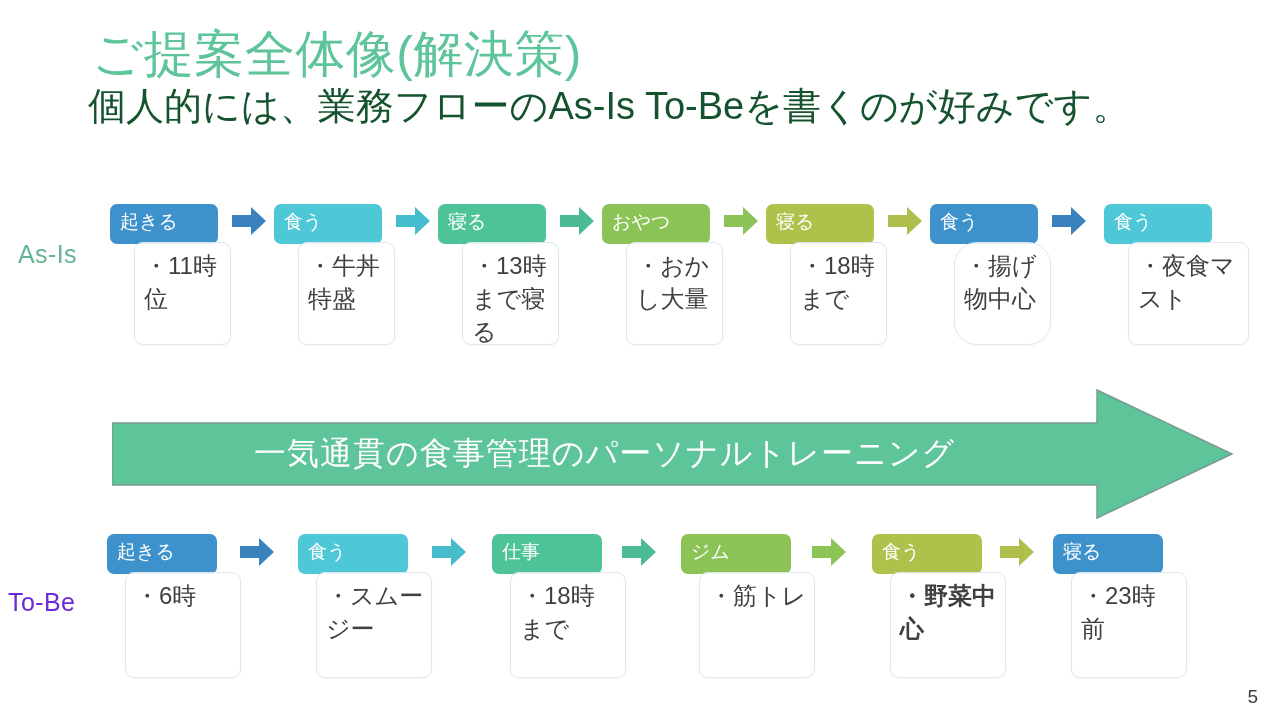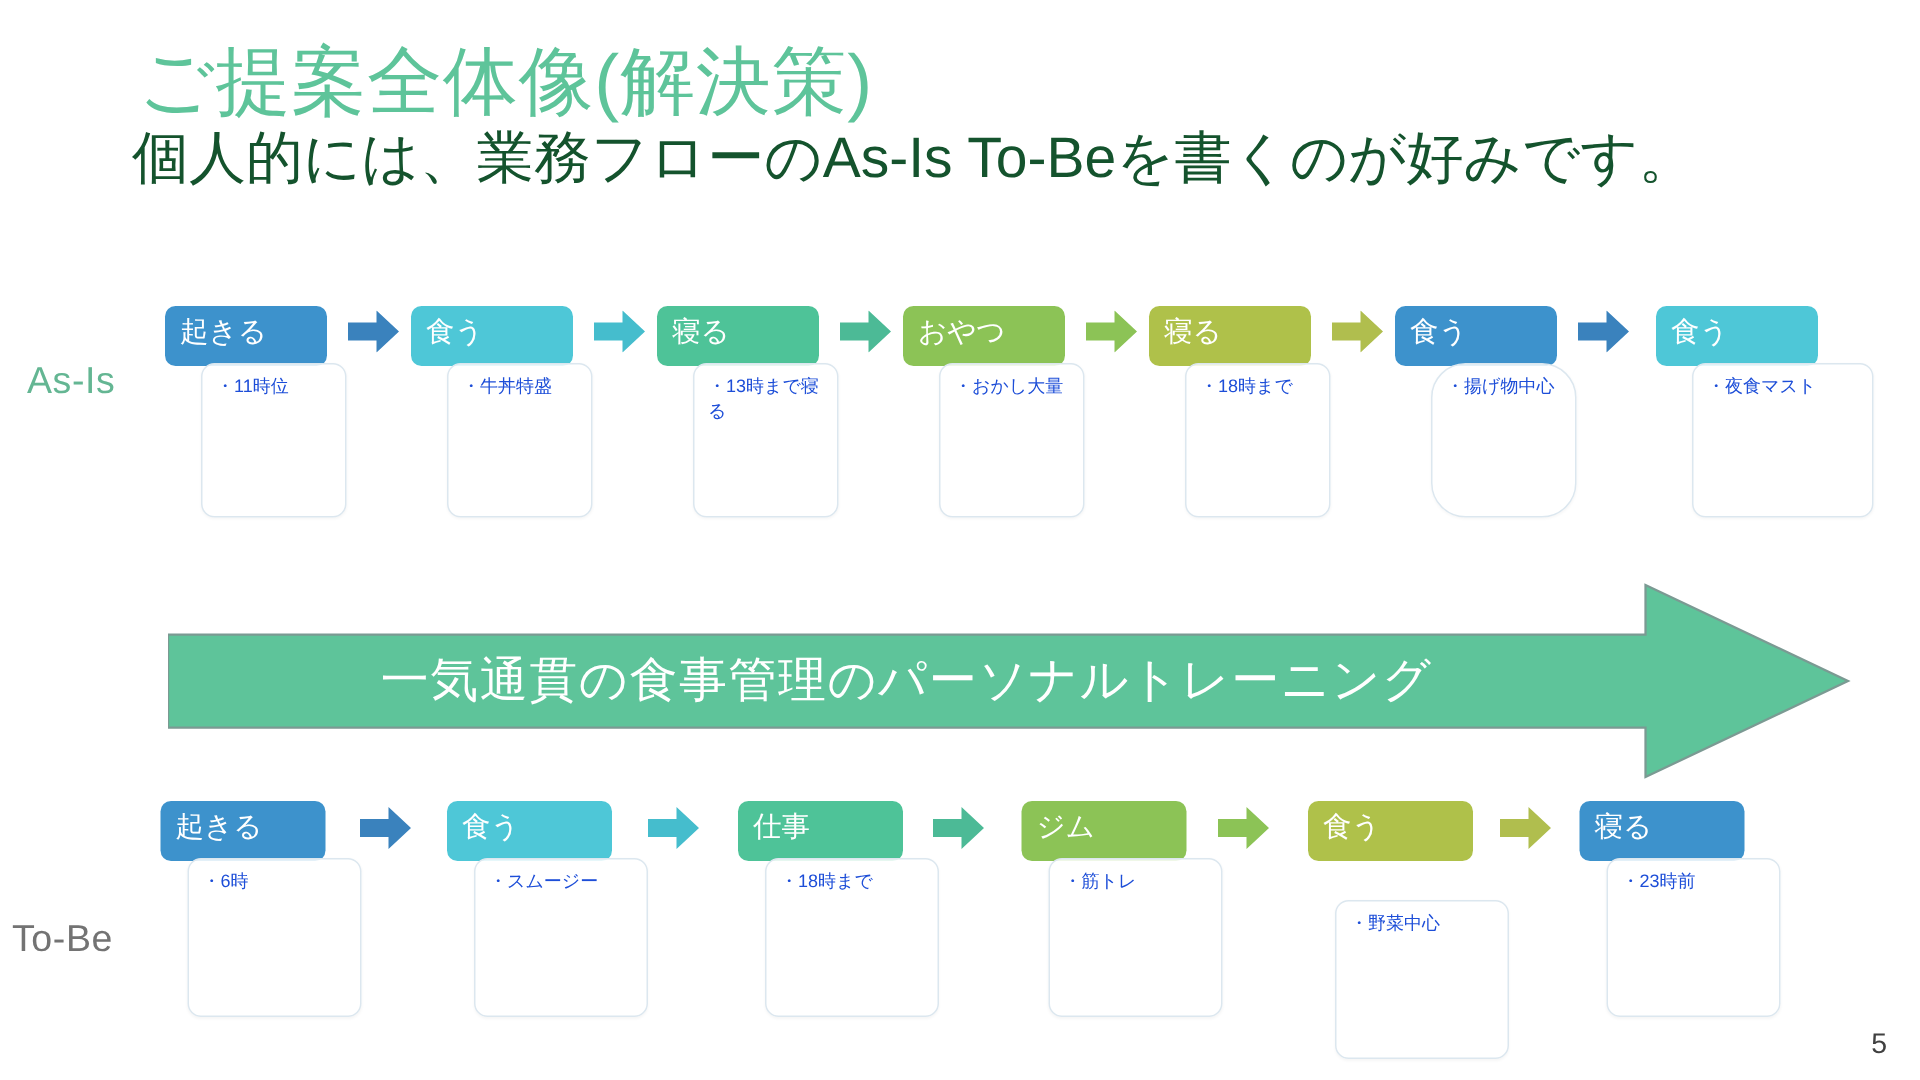--- a/index.html
+++ b/index.html
@@ -72,23 +72,23 @@
     overflow: hidden;
     white-space: nowrap;
   }
   .step-card {
     position: absolute;
     box-sizing: border-box;
     background: rgba(255,255,255,0.86);
     border: 1px solid #dce7ef;
     border-radius: 9px;
     box-shadow: 0 1px 2px rgba(0,0,0,0.04);
-    font-size: 12px;
+    font-size: 24px;
     line-height: 1.38;
-    color: #1d4ed8;
+    color: #404040;
     padding: 6px 7px 6px 9px;
     overflow: hidden;
   }
   .step-card .bullet-line {
     white-space: pre-wrap;
     word-break: break-all;
   }
 
   
   .step-arrow {
@@ -135,21 +135,21 @@
 
 <div id="slide" style="background: rgb(255, 255, 255);">
 
   <div class="title-block">
     <div class="title-main" style="color: rgb(94, 196, 154);">ご提案全体像(解決策)</div>
     <div class="title-sub" style="color: #14532d;">個人的には、業務フローのAs-Is To-Beを書くのが好みです。</div>
   </div>
 
   <div class="row-label as-is" style="color: rgb(100, 182, 147);">As-Is</div>
 
-  <div class="row-label to-be" style="color: #737373; margin-top: 24px;">To-Be</div>
+  <div class="row-label to-be" style="color: #6d28d9;">To-Be</div>
 
   <div class="flow-row" id="row-as-is">
       <div class="step-header" style="left: 110px; top: 204px; width: 108px; height: 40px; background: rgb(61, 146, 204);">起きる</div>
       <div class="step-card" style="left: 134px; top: 242px; width: 97px; height: 103px;">
         <div class="bullet-line">・11時位</div>
       </div>
       <div class="step-header" style="left: 274px; top: 204px; width: 108px; height: 40px; background: rgb(78, 199, 215);">食う</div>
       <div class="step-card" style="left: 298px; top: 242px; width: 97px; height: 103px;">
         <div class="bullet-line">・牛丼特盛</div>
       </div>
@@ -223,21 +223,21 @@
       </div>
       <div class="step-header" style="left: 492px; top: 534px; width: 110px; height: 40px; background: rgb(78, 195, 152);">仕事</div>
       <div class="step-card" style="left: 510px; top: 572px; width: 116px; height: 106px;">
         <div class="bullet-line">・18時まで</div>
       </div>
       <div class="step-header" style="left: 681px; top: 534px; width: 110px; height: 40px; background: rgb(140, 195, 86);">ジム</div>
       <div class="step-card" style="left: 699px; top: 572px; width: 116px; height: 106px;">
         <div class="bullet-line">・筋トレ</div>
       </div>
       <div class="step-header" style="left: 872px; top: 534px; width: 110px; height: 40px; background: rgb(175, 193, 74);">食う</div>
-      <div class="step-card" style="left: 890px; top: 600px; width: 116px; height: 106px;">
+      <div class="step-card" style="left: 890px; top: 572px; width: 116px; height: 106px; font-weight: bold;">
         <div class="bullet-line">・野菜中心</div>
       </div>
       <div class="step-header" style="left: 1053px; top: 534px; width: 110px; height: 40px; background: rgb(61, 146, 204);">寝る</div>
       <div class="step-card" style="left: 1071px; top: 572px; width: 116px; height: 106px;">
         <div class="bullet-line">・23時前</div>
       </div>
       <div class="step-arrow" style="left: 240px; top: 538px;">
         <svg width="34" height="28" viewBox="0 0 34 28" xmlns="http://www.w3.org/2000/svg">
           <polygon points="0,8 19,8 19,0 34,14 19,28 19,20 0,20" fill="#3a82bd"></polygon>
         </svg>

